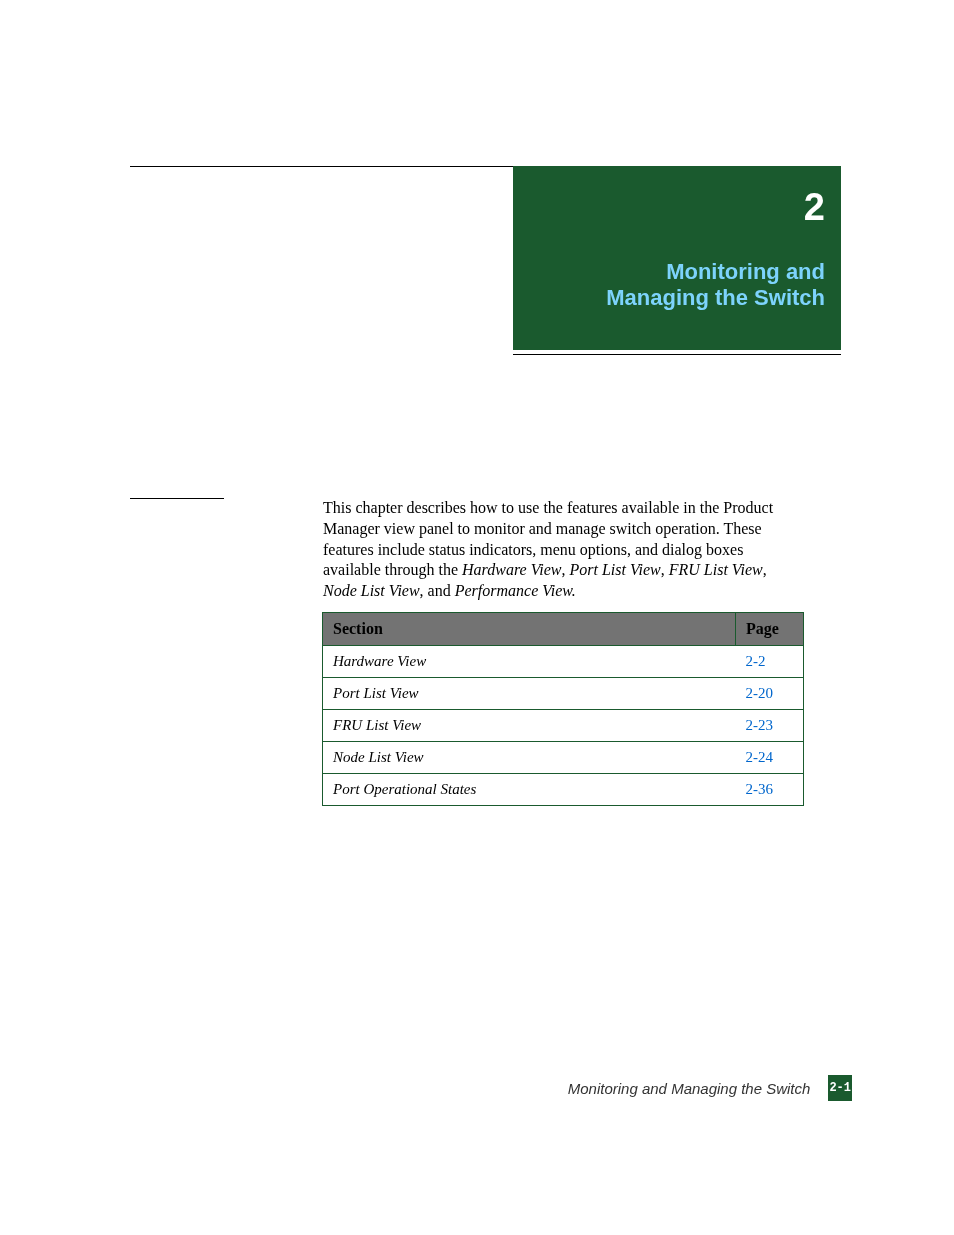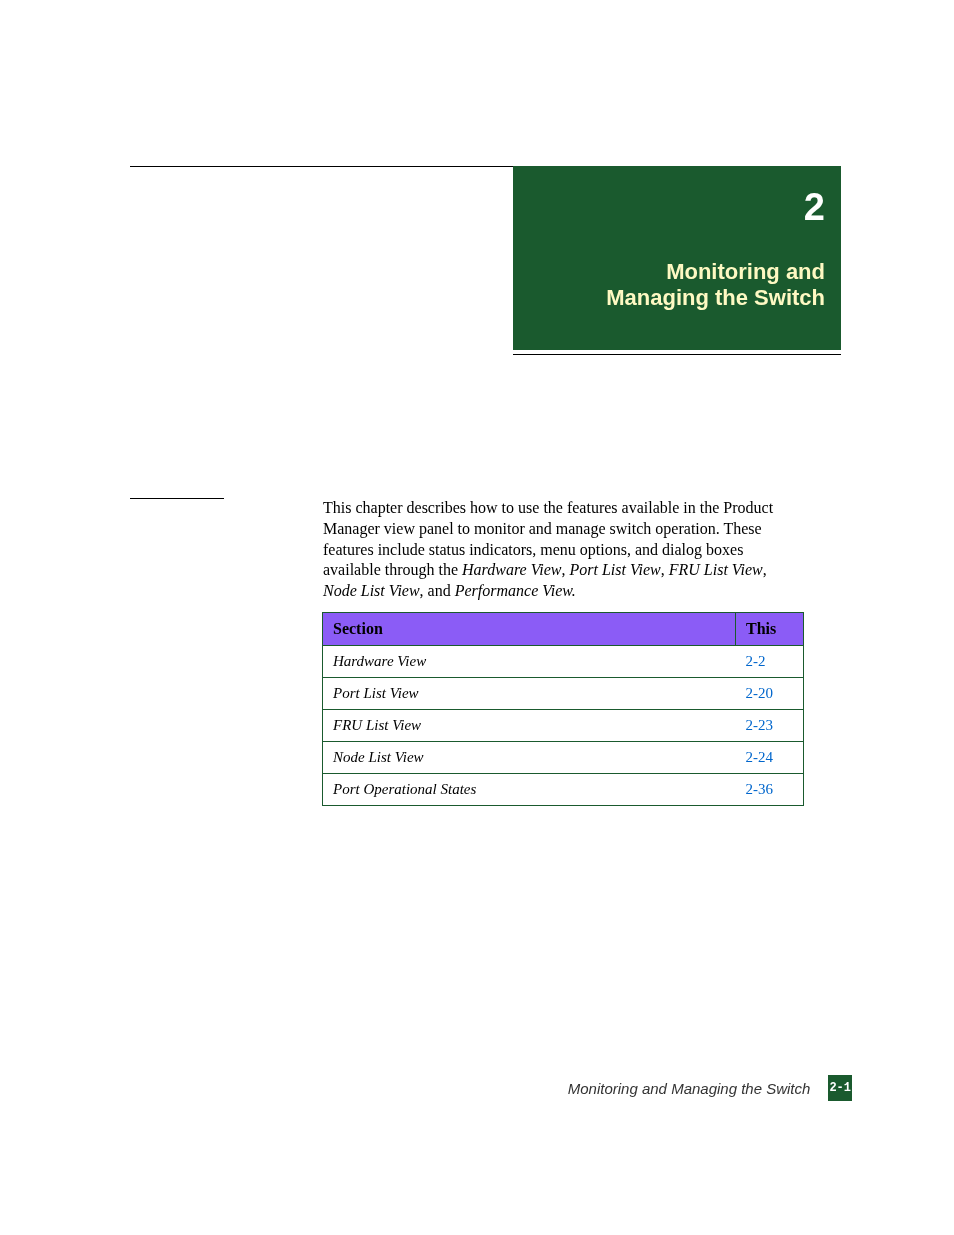--- a/index.html
+++ b/index.html
@@ -36,21 +36,21 @@
       font-weight: bold;
       color: #ffffff;
       text-align: right;
       margin-bottom: 30px;
       margin-top: 6px;
     }
     .chapter-title {
       font-family: Arial, Helvetica, sans-serif;
       font-size: 22px;
       font-weight: bold;
-      color: #fef9c3;
+      color: #7dd3fc;
       text-align: right;
       line-height: 1.2;
     }
     .under-header-rule {
       position: absolute;
       top: 354px;
       right: 113px;
       width: 328px;
       height: 1px;
       background: #000;
@@ -76,21 +76,21 @@
       font-style: italic;
     }
     .section-table {
       position: absolute;
       top: 612px;
       left: 322px;
       width: 482px;
       border-collapse: collapse;
     }
     .section-table th {
-      background: #8b5cf6;
+      background: #737373;
       font-family: Georgia, 'Times New Roman', serif;
       font-weight: bold;
       font-size: 16px;
       text-align: left;
       padding: 7px 10px;
       border: 1.5px solid #1a5a2e;
     }
     .section-table td {
       font-size: 15px;
       padding: 7px 10px;
@@ -157,21 +157,21 @@
 <div class="body-rule"></div>
 
 <div class="body-text">
   <span>This chapter describes how to use the features available in the Product Manager view panel to monitor and manage switch operation. These features include status indicators, menu options, and dialog boxes available through the </span><span class="italic">Hardware View</span><span>, </span><span class="italic">Port List View</span><span>, </span><span class="italic">FRU List View</span><span>, </span><span class="italic">Node List View</span><span>, and </span><span class="italic">Performance View.</span>
 </div>
 
 <table class="section-table">
   <thead>
     <tr>
       <th>Section</th>
-      <th>This</th>
+      <th>Page</th>
     </tr>
   </thead>
   <tbody>
     <tr>
       <td>Hardware View</td>
       <td>2-2</td>
     </tr>
     <tr>
       <td>Port List View</td>
       <td>2-20</td>

